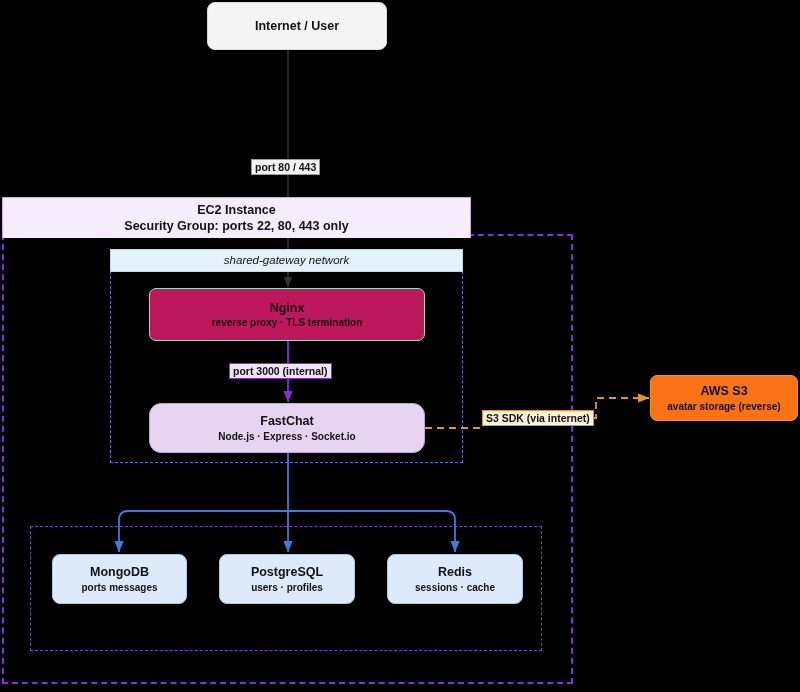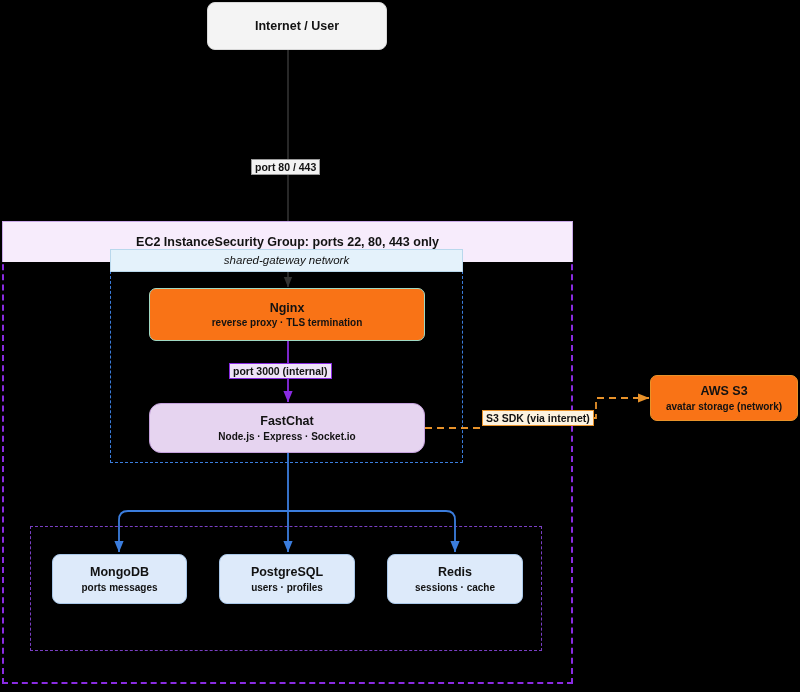--- a/index.html
+++ b/index.html
@@ -39,26 +39,26 @@
   
   #node-internet {
     left: 207px; top: 2px; width: 180px; height: 48px;
     background: #f4f4f4;
     border: 1px solid #d8d8d8;
     border-radius: 8px;
   }
 
   
   #ec2-header {
-    left: 2px; top: 197px; width: 571px; height: 41px;
+    left: 2px; top: 197px; width: 469px; height: 41px;
     background: #f7ecfc;
     border: 1px solid #c9a9e8;
     border-bottom: none;
-    display: flex; flex-direction: row;
-    align-items: center; justify-content: center; margin-top: 24px;
+    display: flex; flex-direction: column;
+    align-items: center; justify-content: center;
   }
   #ec2-header .l1, #ec2-header .l2 { font-size: 12.5px; font-weight: bold; color: #121212; }
 
   
   #ec2-container {
     position: absolute;
     left: 2px; top: 234px; width: 571px; height: 450px;
     border: 2px dashed #8a2be2;
     box-sizing: border-box;
   }
@@ -77,21 +77,21 @@
   #sgw-container {
     position: absolute;
     left: 110px; top: 271px; width: 353px; height: 192px;
     border: 1px dashed #3b7ddd;
     box-sizing: border-box;
   }
 
   
   #node-nginx {
     left: 149px; top: 288px; width: 276px; height: 53px;
-    background: #f97316;
+    background: #be185d;
     border: 1px solid #9fd8c3;
     border-radius: 7px;
   }
 
   
   #node-fastchat {
     left: 149px; top: 403px; width: 276px; height: 50px;
     background: #e6d4f0;
     border: 1px solid #c4a0dc;
     border-radius: 12px;
@@ -235,21 +235,21 @@
 
   <div class="node" id="node-fastchat">
     <div class="l1">FastChat</div>
     <div class="l2">Node.js · Express · Socket.io</div>
   </div>
 
   <div class="edge-label" id="label-s3sdk">S3 SDK (via internet)</div>
 
   <div class="node" id="node-s3">
     <div class="l1">AWS S3</div>
-    <div class="l2">avatar storage (network)</div>
+    <div class="l2">avatar storage (reverse)</div>
   </div>
 
 
   <div class="node dbnode" id="node-mongo">
     <div class="l1">MongoDB</div>
     <div class="l2">ports messages</div>
   </div>
 
   <div class="node dbnode" id="node-postgres">
     <div class="l1">PostgreSQL</div>

